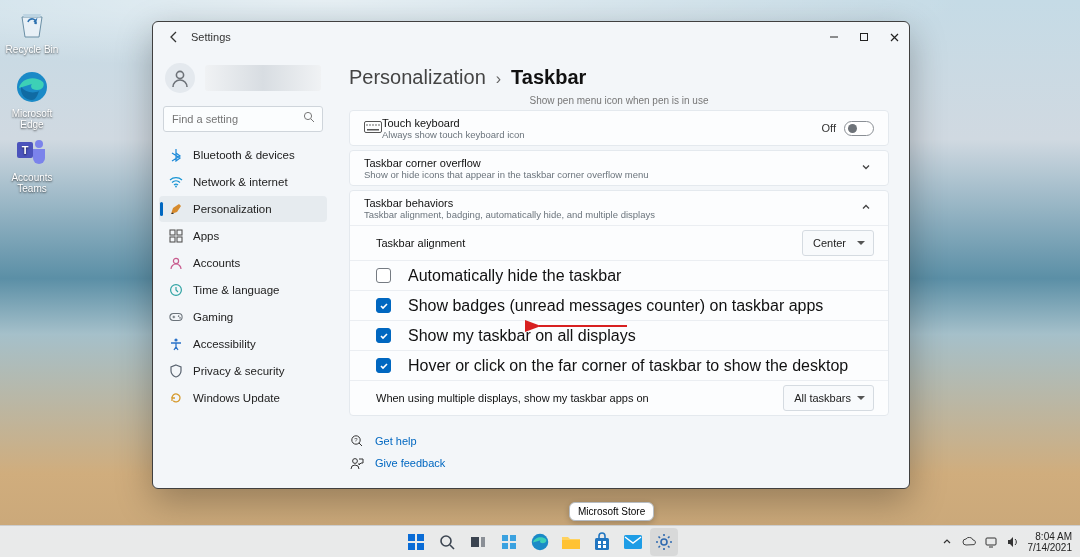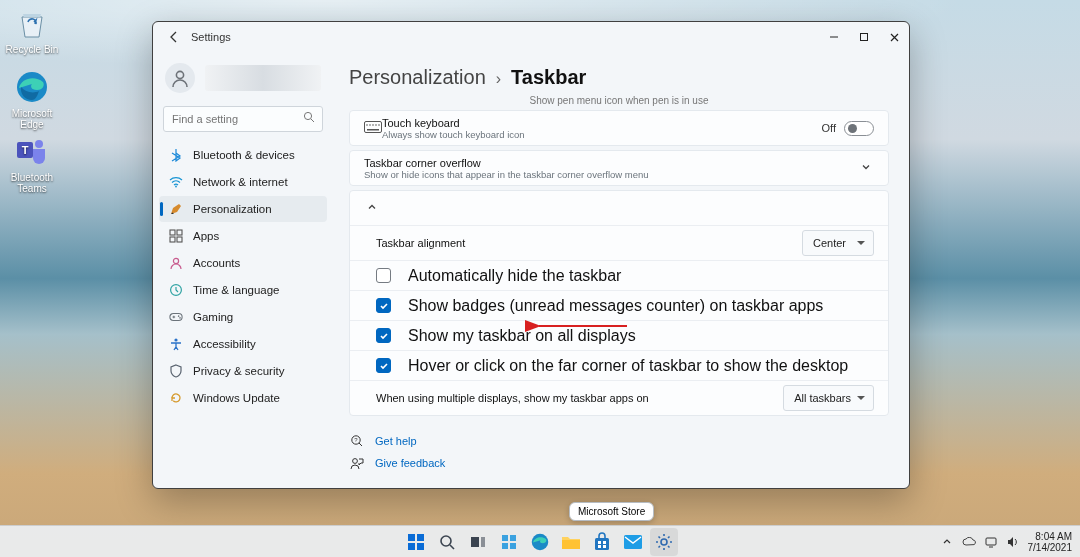--- a/index.html
+++ b/index.html
@@ -124,21 +124,21 @@
   </div>
   <div id="di-teams" class="desktop-icon">
     <div class="glyph">
       <svg width="34" height="34" viewBox="0 0 34 34">
           <rect x="2" y="8" width="16" height="16" rx="2" fill="#4b53bc"></rect>
           <text x="10" y="20" text-anchor="middle" fill="#fff" font-size="11" font-family="Segoe UI" font-weight="600">T</text>
           <circle cx="24" cy="10" r="4" fill="#7b83eb"></circle>
           <path d="M18 15 H30 V24 a6 6 0 0 1 -12 0 Z" fill="#7b83eb"></path>
         </svg>
     </div>
-    <span>Bluetooth Teams</span>
+    <span>Accounts Teams</span>
   </div>
 
   <div class="window">
     <div class="titlebar">
       <div class="back">
         <svg width="14" height="14" viewBox="0 0 14 14">
             <path d="M9 2 L4 7 L9 12" fill="none" stroke="#333" stroke-width="1.3"></path>
           </svg>
       </div>
       <span class="title">Settings</span>
@@ -325,20 +325,26 @@
               <span class="chev">
                 <svg width="12" height="12" viewBox="0 0 12 12">
                     <path d="M3 4.5 L6 7.5 L9 4.5" fill="none" stroke="#444" stroke-width="1.3"></path>
                   </svg>
               </span>
             </div>
           </div>
 
           <div class="card">
             <div class="row">
+              <div class="rleft">
+                <div>
+                  <div class="rtitle">Taskbar behaviors</div>
+                  <div class="rdesc">Taskbar alignment, badging, automatically hide, and multiple displays</div>
+                </div>
+              </div>
               <span class="chev">
                 <svg width="12" height="12" viewBox="0 0 12 12">
                     <path d="M3 7.5 L6 4.5 L9 7.5" fill="none" stroke="#444" stroke-width="1.3"></path>
                   </svg>
               </span>
             </div>
 
             <div class="row cbrow">
               <span class="rtitle" style="flex:1">Taskbar alignment</span>
               <div class="select">

